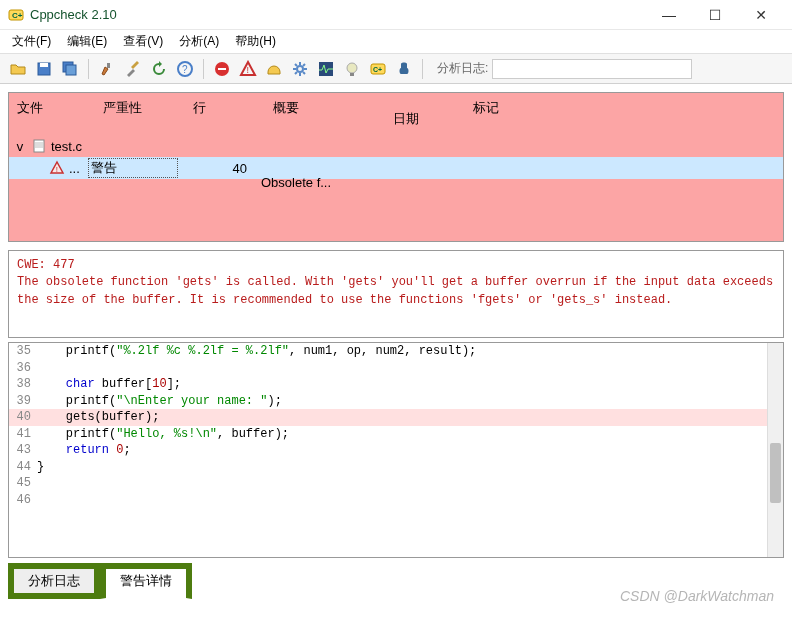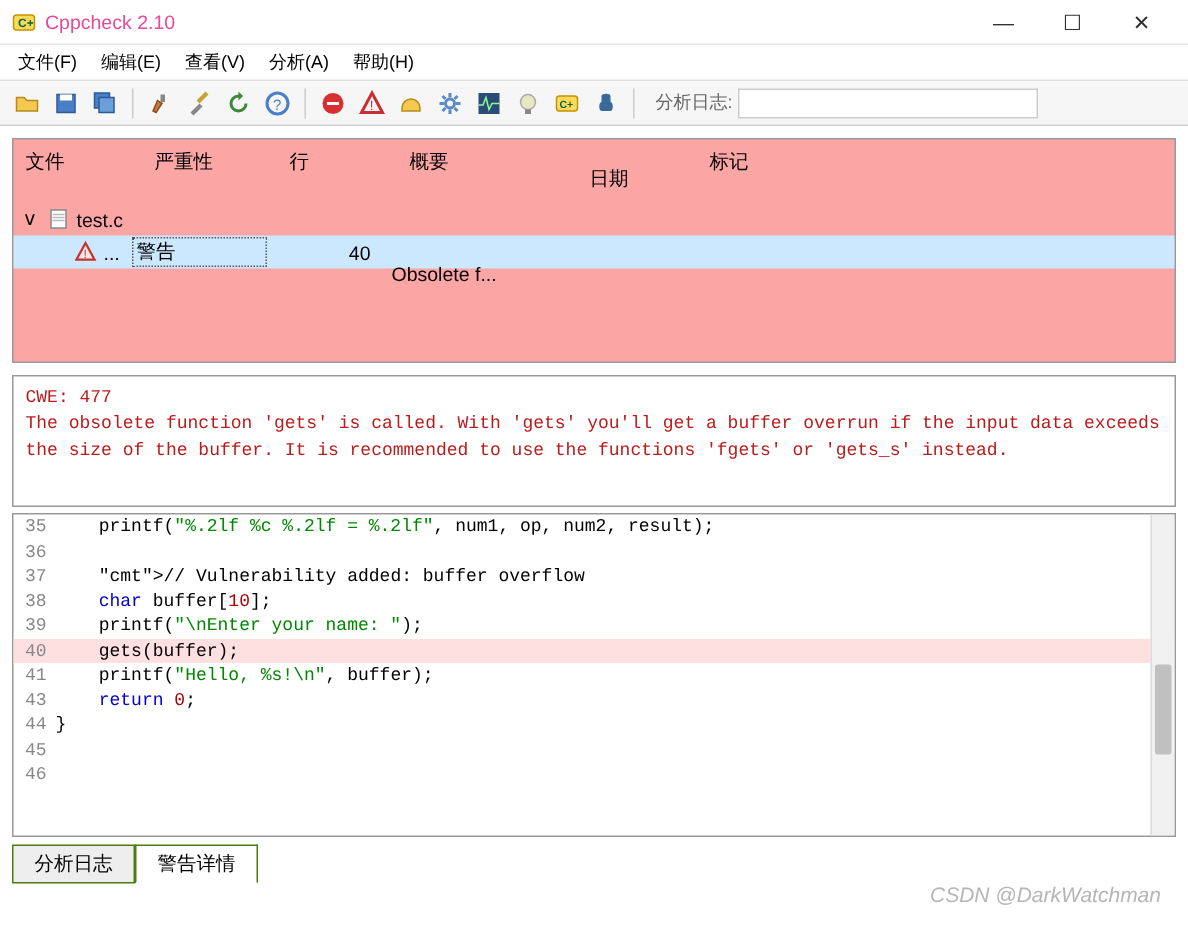--- a/index.html
+++ b/index.html
@@ -1,19 +1,19 @@
 <!DOCTYPE html>
 <html><head>
 <meta charset="utf-8">
 <style>
 * { box-sizing: border-box; margin: 0; padding: 0; }
 body { font-family: "Microsoft YaHei", "Segoe UI", sans-serif; font-size: 12px; background: #fff; width: 792px; height: 626px; overflow: hidden; display: flex; flex-direction: column; }
 .titlebar { display: flex; align-items: center; height: 30px; padding: 0 8px; border-bottom: 1px solid #e8e8e8; }
 .titlebar .icon { width: 16px; height: 16px; margin-right: 6px; }
-.titlebar .title { flex: 1; font-size: 13px; color: #ec4899; }
+.titlebar .title { flex: 1; font-size: 13px; color: #14532d; }
 .winbtns { display: flex; gap: 0; }
 .winbtn { width: 46px; height: 30px; display: flex; align-items: center; justify-content: center; color: #333; font-size: 14px; }
 .menubar { display: flex; align-items: center; height: 24px; padding: 0 4px; border-bottom: 1px solid #e0e0e0; font-size: 12px; }
 .menuitem { padding: 2px 8px; color: #000; }
 .toolbar { display: flex; align-items: center; height: 30px; padding: 2px 6px; border-bottom: 1px solid #d0d0d0; gap: 2px; background: #f6f6f6; }
 .tbtn { width: 24px; height: 24px; display: flex; align-items: center; justify-content: center; border-radius: 2px; }
 .tsep { width: 1px; height: 20px; background: #ccc; margin: 0 4px; }
 .quickfilter { display: flex; align-items: center; gap: 4px; margin-left: 8px; color: #666; }
 .quickfilter input { border: 1px solid #ccc; height: 20px; width: 200px; padding: 0 4px; font-size: 12px; }
 .tree-panel { margin: 8px; border: 1px solid #999; height: 150px; background: #fca5a5; display: flex; flex-direction: column; }
@@ -39,21 +39,21 @@
 .detail-panel { margin: 0 8px 4px 8px; border: 1px solid #999; padding: 6px 8px; font-family: "Courier New", monospace; font-size: 12px; color: #b91c1c; height: 88px; line-height: 1.45; }
 .code-panel { margin: 0 8px 0 8px; border: 1px solid #999; font-family: "Courier New", monospace; font-size: 12px; position: relative; height: 216px; overflow: hidden; }
 .code-lines { }
 .cline { display: flex; height: 16.5px; align-items: center; }
 .cline.hl { background: #ffe0e0; }
 .cline .lno { width: 28px; text-align: right; padding-right: 6px; color: #888; }
 .cline .code { white-space: pre; }
 .scrollbar { position: absolute; right: 0; top: 0; bottom: 0; width: 16px; background: #f0f0f0; border-left: 1px solid #ddd; }
 .scrollthumb { position: absolute; left: 2px; right: 2px; top: 100px; height: 60px; background: #c0c0c0; border-radius: 2px; }
 .tabs { margin: 4px 8px 2px 8px; display: flex; gap: 0; font-size: 13px; }
-.tab { border: 1px solid #4d7c0f; padding: 3px 14px; background: #eee; position: relative; top: 1px; }
+.tab { border: 6px solid #4d7c0f; padding: 3px 14px; background: #eee; position: relative; top: 1px; }
 .tab.active { background: #fff; border-bottom: 1px solid #fff; }
 .watermark { position: absolute; right: 18px; bottom: 22px; color: rgba(120,120,120,0.55); font-size: 14px; font-style: italic; pointer-events: none; font-family: sans-serif; }
 .kw { color: #0000cc; }
 .str { color: #008800; }
 .num { color: #aa0000; }
 </style>
 </head>
 <body>
 
 <div class="titlebar">
@@ -215,24 +215,20 @@
   <div class="code-lines" id="code-lines">
       <div class="cline">
         <span class="lno">35</span>
         <span class="code">    printf(<span class="str">"%.2lf %c %.2lf = %.2lf"</span>, num1, op, num2, result);</span>
       </div>
       <div class="cline">
         <span class="lno">36</span>
         <span class="code"></span>
       </div>
       <div class="cline">
-        <span class="lno">37</span>
-        <span class="code">    <span class="&lt;span">"cmt"</span>&gt;// Vulnerability added: buffer overflow</span>
-      </div>
-      <div class="cline">
         <span class="lno">38</span>
         <span class="code">    <span class="kw">char</span> buffer[<span class="num">10</span>];</span>
       </div>
       <div class="cline">
         <span class="lno">39</span>
         <span class="code">    printf(<span class="str">"\nEnter your name: "</span>);</span>
       </div>
       <div class="cline hl">
         <span class="lno">40</span>
         <span class="code">    gets(buffer);</span>

